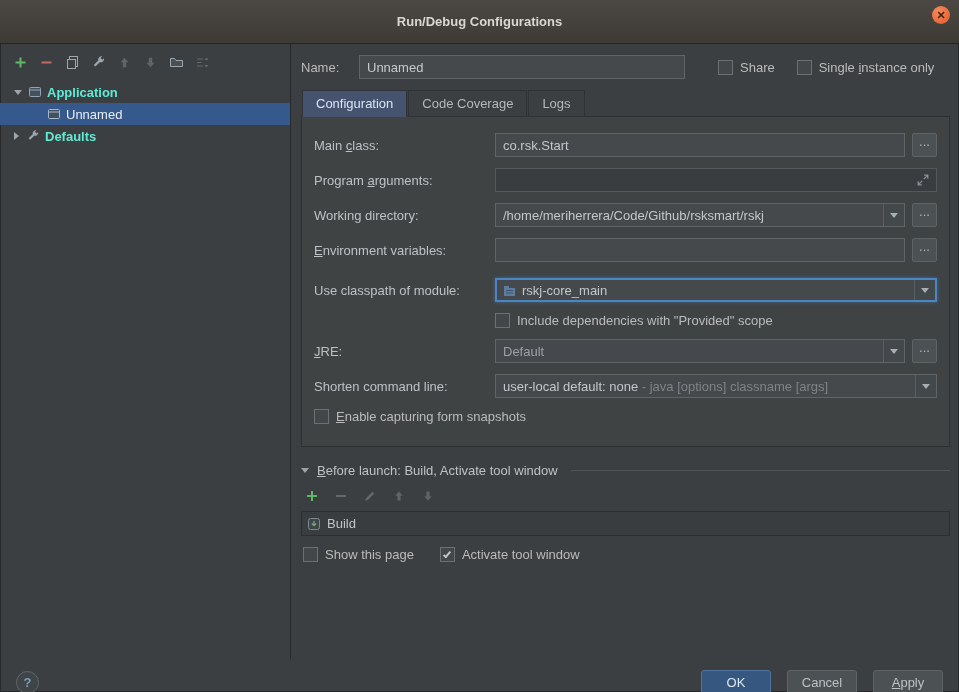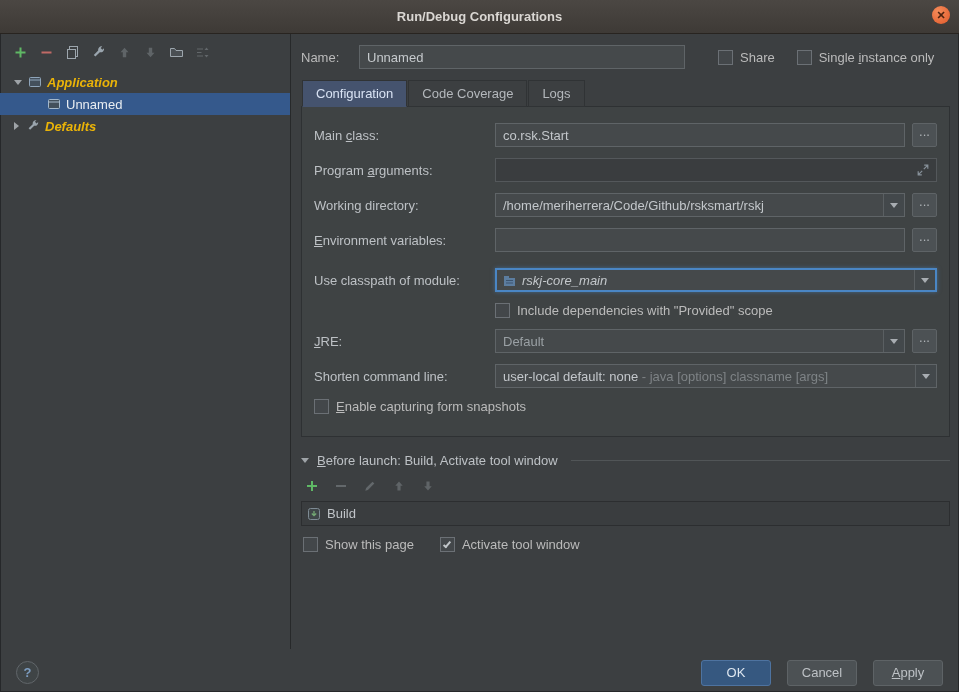--- a/index.html
+++ b/index.html
@@ -2,31 +2,31 @@
 <html><head>
 <meta charset="utf-8">
 <style>
   * { box-sizing: border-box; }
   html,body { margin:0; padding:0; background:#2b2b2b; }
   body { width:959px; height:692px; font-family:"Liberation Sans", sans-serif; font-size:13px; color:#bbbbbb; overflow:hidden; }
   u { text-decoration:underline; }
   .dialog { width:959px; height:692px; background:#3c3f41; display:flex; flex-direction:column; box-shadow:inset 0 0 0 1px #26282a; }
 
   
-  .titlebar { height:34px; flex-shrink:0; background:linear-gradient(#4b4743,#3e3a36); border-bottom:1px solid #282420; display:flex; align-items:center; justify-content:center; position:relative; color:#dad7d3; font-weight:bold; }
+  .titlebar { height:44px; flex-shrink:0; background:linear-gradient(#4b4743,#3e3a36); border-bottom:1px solid #282420; display:flex; align-items:center; justify-content:center; position:relative; color:#dad7d3; font-weight:bold; }
   .close-btn { position:absolute; right:9px; top:6px; width:18px; height:18px; border-radius:50%; background:radial-gradient(circle at 35% 30%, #f58c5a, #e0592a); color:#4d2310; font-size:11px; font-weight:bold; display:flex; align-items:center; justify-content:center; cursor:default; }
 
   
   .content { display:flex; height:615px; flex-shrink:0; }
   .sidebar { width:291px; flex-shrink:0; border-right:1px solid #27292a; }
   .side-toolbar { display:flex; gap:9px; padding:10px 0 8px 12px; align-items:center; }
   .tbtn { width:17px; height:17px; display:flex; align-items:center; justify-content:center; cursor:default; }
   .tree { margin-top:2px; }
   .tree-row { height:22px; display:flex; align-items:center; gap:5px; padding-left:14px; cursor:default; white-space:nowrap; }
-  .tree-row.group .lbl { font-weight:bold; color:#eab308;font-style:italic; }
+  .tree-row.group .lbl { font-weight:bold; color:#5eead4; }
   .tree-row.child { padding-left:47px; }
   .tree-row.selected { background:#35598c; }
   .tree-row.selected .lbl { color:#e9edf1; }
   .twisty-down { width:0; height:0; border-left:4px solid transparent; border-right:4px solid transparent; border-top:5px solid #9ea3a7; margin-right:1px; }
   .twisty-right { width:0; height:0; border-top:4px solid transparent; border-bottom:4px solid transparent; border-left:5px solid #9ea3a7; margin-right:2px; }
   .ticon { display:flex; flex-shrink:0; }
 
   .main { flex:1; padding:4px 9px 0 10px; display:flex; flex-direction:column; min-width:0; }
 
   
@@ -50,21 +50,21 @@
   .frow { display:flex; align-items:center; margin-bottom:11px; }
   .flabel { width:181px; flex-shrink:0; color:#bdc1c5; }
   .tfield { flex:1; height:24px; background:#45494b; border:1px solid #5f6467; display:flex; align-items:center; padding:0 7px; color:#c3c7cb; min-width:0; cursor:default; }
   .tfield.dim { background:#3a3d3f; border-color:#54585b; }
   .fval { white-space:nowrap; overflow:hidden; text-overflow:ellipsis; }
   .fhint { color:#7e8386; white-space:pre; overflow:hidden; text-overflow:ellipsis; }
   .gray { color:#9aa0a4; }
   .tfield.combo { padding-right:0; }
   .arrow-seg { margin-left:auto; width:21px; align-self:stretch; border-left:1px solid #5a5f62; background:#43484b; display:flex; align-items:center; justify-content:center; flex-shrink:0; }
   .tri { width:0; height:0; border-left:4px solid transparent; border-right:4px solid transparent; border-top:5px solid #a8adb2; }
-  .tfield.focused { border:2px solid #4a86c5; box-shadow:0 0 4px rgba(74,134,197,0.55); padding-left:6px;font-style:italic; }
+  .tfield.focused { border:2px solid #4a86c5; box-shadow:0 0 4px rgba(74,134,197,0.55); padding-left:6px; }
   .dots { margin-left:7px; width:25px; height:24px; flex-shrink:0; background:#4c5154; border:1px solid #5e6366; color:#aeb3b7; border-radius:2px; font-family:inherit; font-size:13px; line-height:10px; padding:0 0 6px; cursor:default; }
   .expand-icon { margin-left:auto; display:flex; flex-shrink:0; }
   .micon { margin-right:6px; display:flex; flex-shrink:0; }
   .cbrow { display:flex; margin-bottom:11px; }
   .cbrow.indent { padding-left:181px; }
   .cbrow.last { margin-bottom:12px; }
 
   
   .before-launch { margin-top:16px; }
   .bl-header { display:flex; align-items:center; gap:7px; color:#bdc1c5; }

